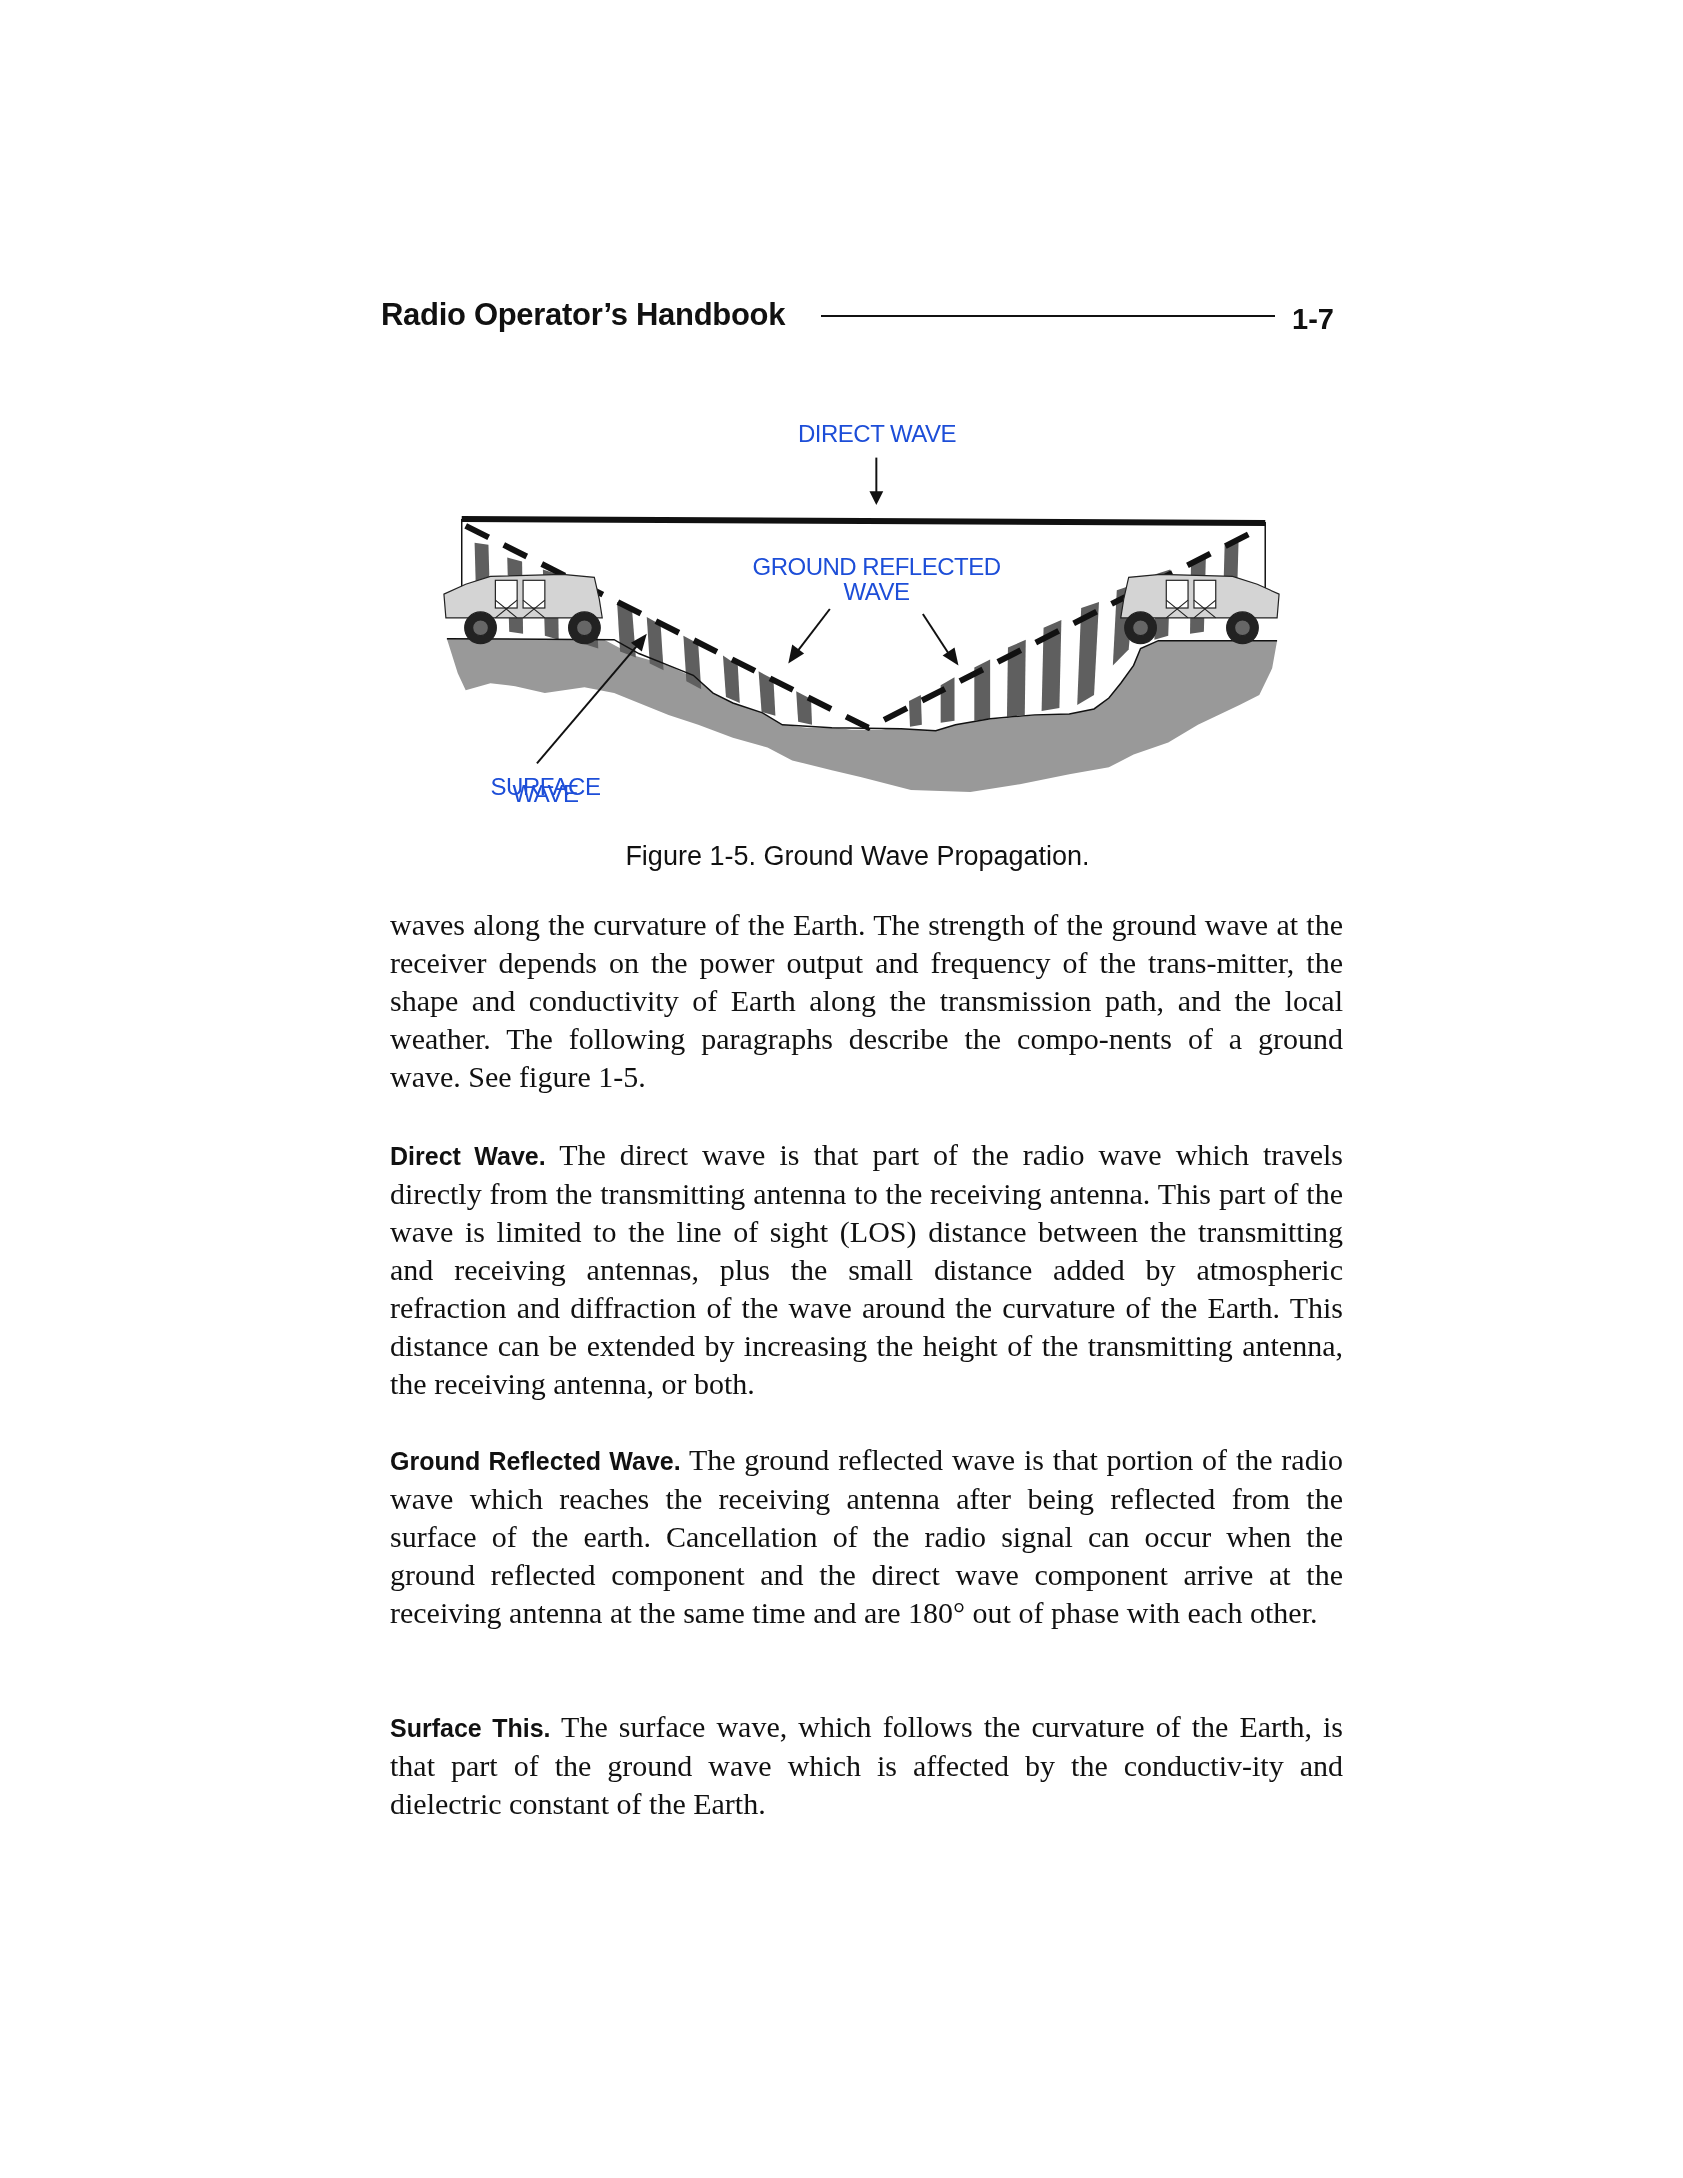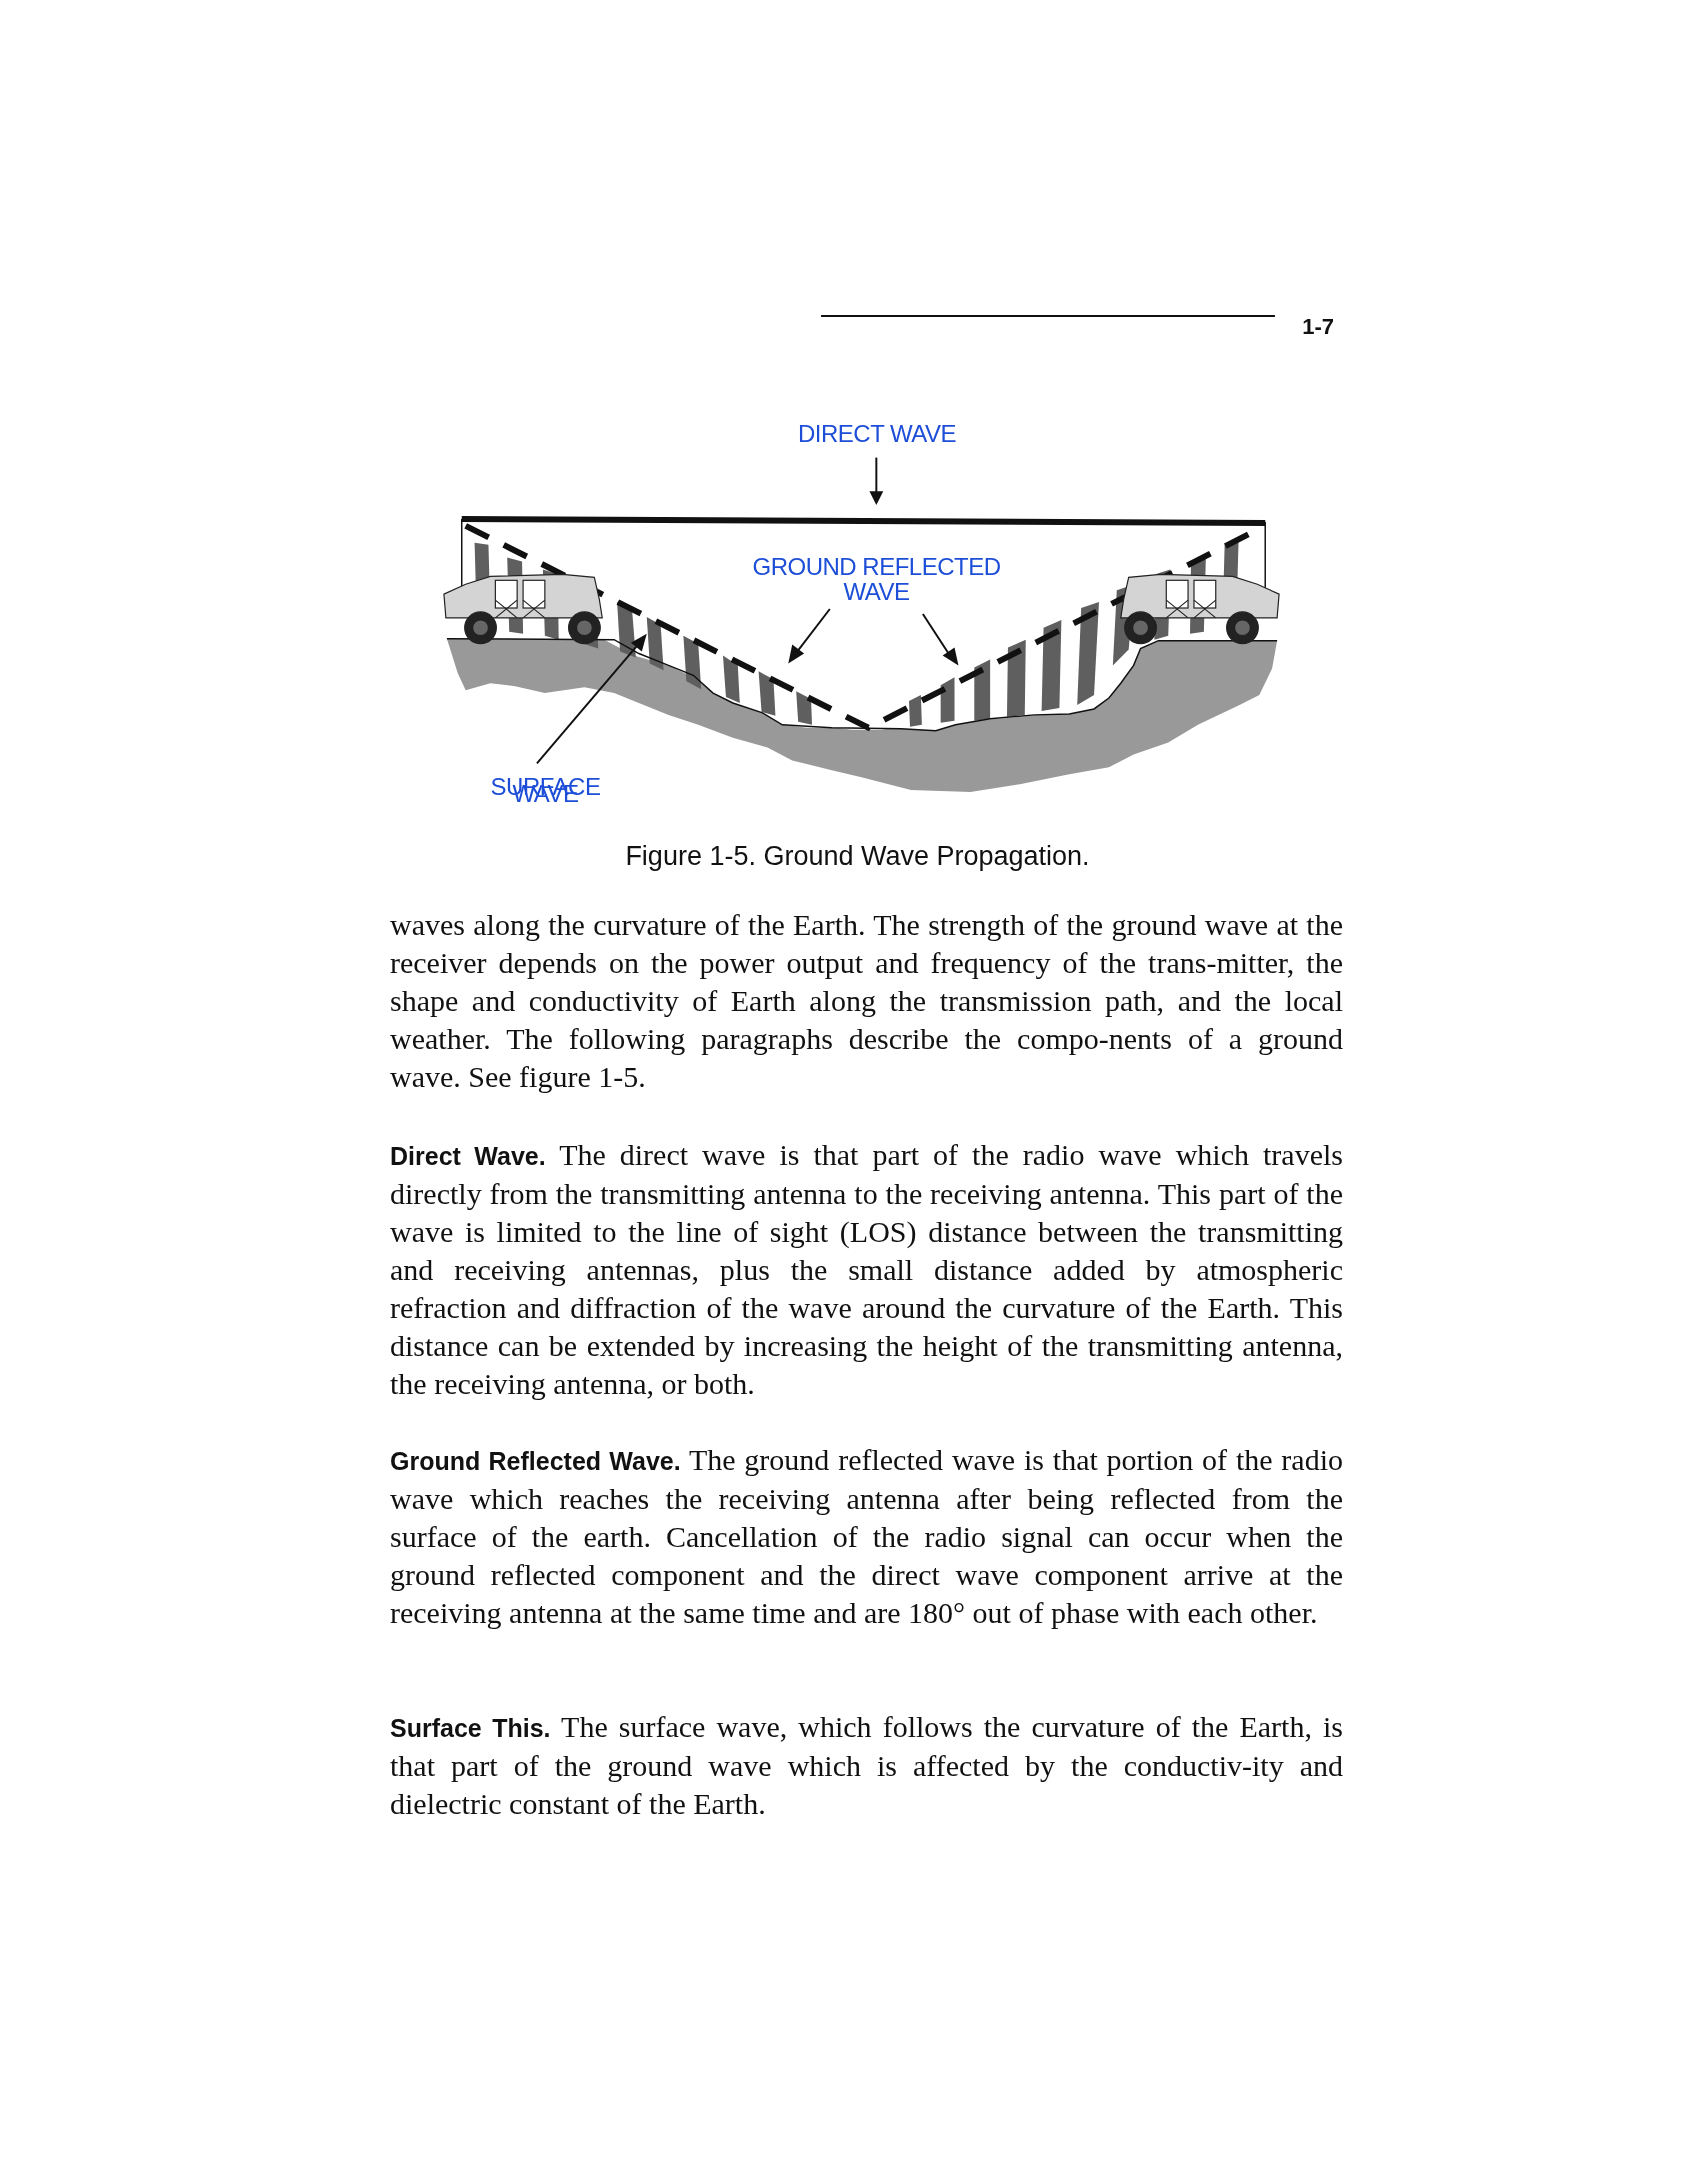--- a/index.html
+++ b/index.html
@@ -1,35 +1,36 @@
 <!DOCTYPE html>
 <html><head>
 <meta charset="utf-8">
 <style>
   html, body { margin: 0; padding: 0; background: #ffffff; }
   body { width: 1683px; height: 2178px; position: relative; overflow: hidden; color: #111; }
   .header { position: absolute; left: 381px; top: 295px; width: 953px; height: 40px; }
   .header-title { position: absolute; left: 0; top: 0; font-family: "Liberation Sans", sans-serif; font-weight: bold; font-size: 31px; line-height: 40px; letter-spacing: -0.3px; }
   .header-rule { position: absolute; left: 440px; top: 20px; width: 454px; height: 0; border-top: 2px solid #111; }
-  .header-page { position: absolute; right: 0; top: 12px; font-family: "Liberation Sans", sans-serif; font-weight: bold; font-size: 22px; line-height: 40px; }
+  .header-page { position: absolute; right: 0; top: 4px; font-family: "Liberation Sans", sans-serif; font-weight: bold; font-size: 29px; line-height: 40px; }
   .figure { position: absolute; left: 436px; top: 406px; width: 851px; height: 406px; }
   .figure svg { position: absolute; left: 0; top: 0; }
   .fig-label { position: absolute; font-family: "Liberation Sans", sans-serif; font-size: 24px; line-height: 28px; text-align: center; color: #1d4ed8; letter-spacing: -0.5px; }
   .caption { position: absolute; left: 381px; top: 838px; width: 953px; text-align: center; font-family: "Liberation Sans", sans-serif; font-weight: normal; font-size: 27px; line-height: 36px; }
   .body-text { position: absolute; left: 381px; width: 953px; font-family: "Liberation Serif", serif; font-size: 30px; line-height: 38px; text-align: justify; margin: 9px; }
   .body-text .lead { font-family: "Liberation Sans", sans-serif; font-weight: bold; font-size: 25px; }
   .p1 { top: 897px; }
   .p2 { top: 1127px; }
   .p3 { top: 1432px; }
   .p4 { top: 1699px; }
 </style>
 </head>
 <body>
 
 <div class="header">
+  <span class="header-title">Radio Operator’s Handbook</span>
   <span class="header-rule"></span>
   <span class="header-page">1-7</span>
 </div>
 
 <div class="figure">
   <svg width="851" height="406" viewBox="0 0 860 410">
 
     <path d="M11,235 L180,236 L205,250 L235,262 L260,272 L280,290 L300,300 L330,310 L350,322 L375,325 L400,325 L430,325 L470,326 L505,328 L525,322 L560,316 L605,312 L640,311 L665,306 L680,295 L692,280 L705,262 L712,245 L730,237 L850,237 L845,265 L832,292 L812,302 L795,310 L770,322 L740,340 L705,352 L680,365 L640,372 L590,382 L540,390 L480,388 L430,375 L400,368 L360,358 L335,345 L300,335 L265,322 L235,312 L205,300 L180,290 L150,284 L110,290 L80,283 L55,280 L30,287 L22,270 Z" fill="#999999"></path>
 
     <path d="M170,236 L200,252 L235,262 L262,275 L285,291 L310,301 L340,312 L365,320 L390,323 L420,327 L450,327 L475,323 L505,320 L530,318 L570,316 L600,313 L645,303 L665,292 L680,270 L692,248 L700,236 L700,100 L170,100 Z" fill="#ffffff"></path>

